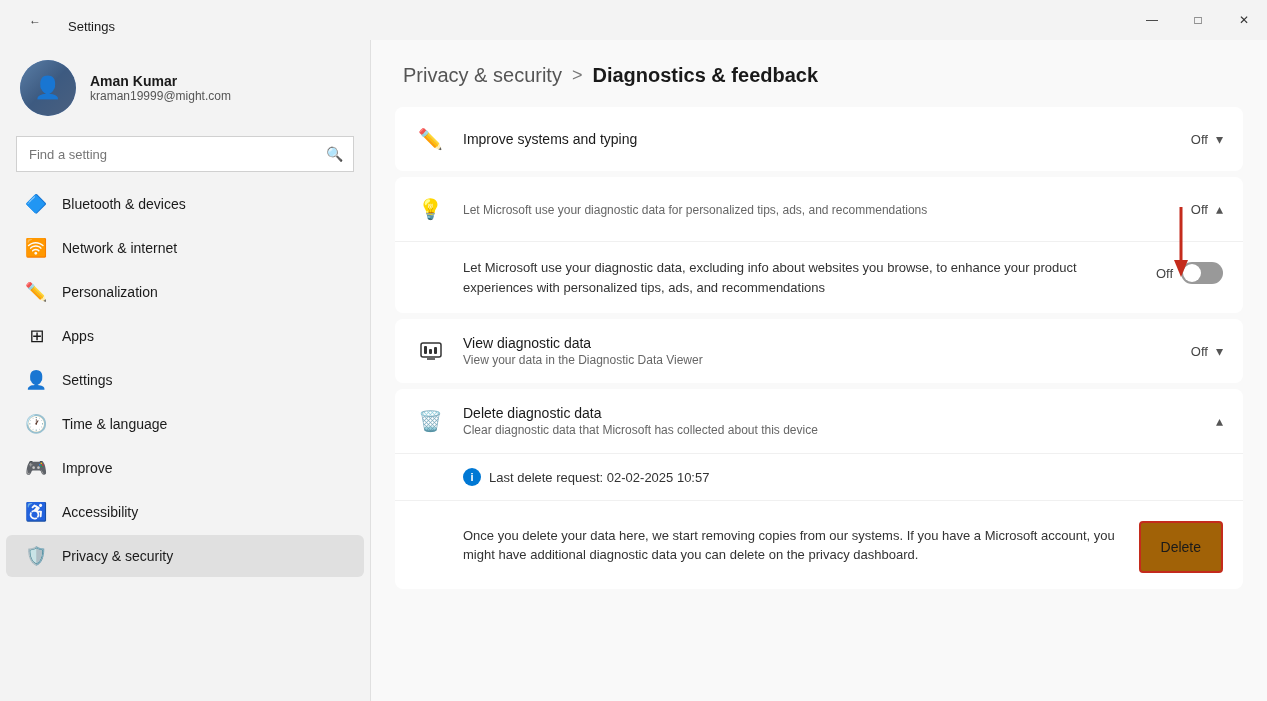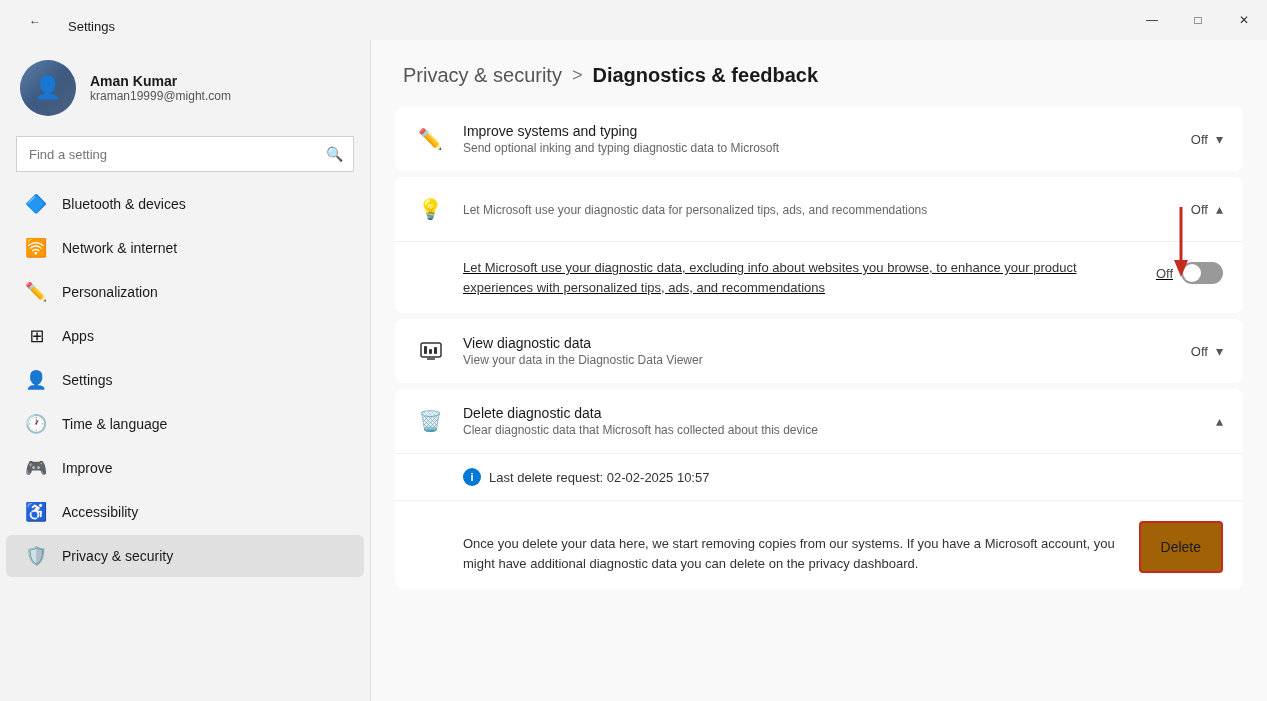--- a/index.html
+++ b/index.html
@@ -304,21 +304,21 @@
       color: white;
       font-size: 11px;
       font-weight: bold;
       flex-shrink: 0;
     }
     .last-delete-text { font-size: 13px; color: #333; }
 
     .delete-action-row {
       padding: 16px 20px 16px 68px;
       display: flex;
-      align-items: flex-end;
+      align-items: center;
       justify-content: space-between;
       gap: 20px;
       border-top: 1px solid #f0f0f0;
     }
     .delete-action-text { font-size: 13px; color: #333; line-height: 1.5; flex: 1; }
 
     .delete-btn {
       padding: 16px 20px;
       border: 2px solid #c42b1c;
       border-radius: 4px;
@@ -413,21 +413,20 @@
       <span class="breadcrumb-current">Diagnostics &amp; feedback</span>
     </div>
 
     <div class="settings-list">
 
       <div class="setting-card">
         <div class="setting-row">
           <div class="setting-icon">✏️</div>
           <div class="setting-text">
             <div class="setting-title">Improve systems and typing</div>
-            <div class="setting-desc">Send optional inking and typing diagnostic data to Microsoft</div>
           </div>
           <div class="setting-control">
             <span>Off</span>
             <span class="chevron">▾</span>
           </div>
         </div>
       </div>
 
       <div class="tailored-card">
         <div class="setting-row">
@@ -435,21 +434,21 @@
           <div class="setting-text">
             <div class="setting-desc">Let Microsoft use your diagnostic data for personalized tips, ads, and recommendations</div>
           </div>
           <div class="setting-control">
             <span>Off</span>
             <span class="chevron">▴</span>
           </div>
         </div>
 
         <div class="setting-expanded">
-          <div class="setting-expanded-inner" style="position:relative;text-decoration:underline;">
+          <div class="setting-expanded-inner" style="position:relative;">
 
             <svg style="position:absolute; right:52px; top:-40px; z-index:10;" width="50" height="80" viewBox="0 0 50 80">
               <line x1="40" y1="5" x2="40" y2="60" stroke="#c42b1c" stroke-width="3"></line>
               <polygon points="40,75 33,58 47,58" fill="#c42b1c"></polygon>
             </svg>
             <span class="expanded-text">
               Let Microsoft use your diagnostic data, excluding info about websites you browse, to enhance your product experiences with personalized tips, ads, and recommendations
             </span>
             <div class="toggle-wrap">
               <span class="toggle-label">Off</span>

